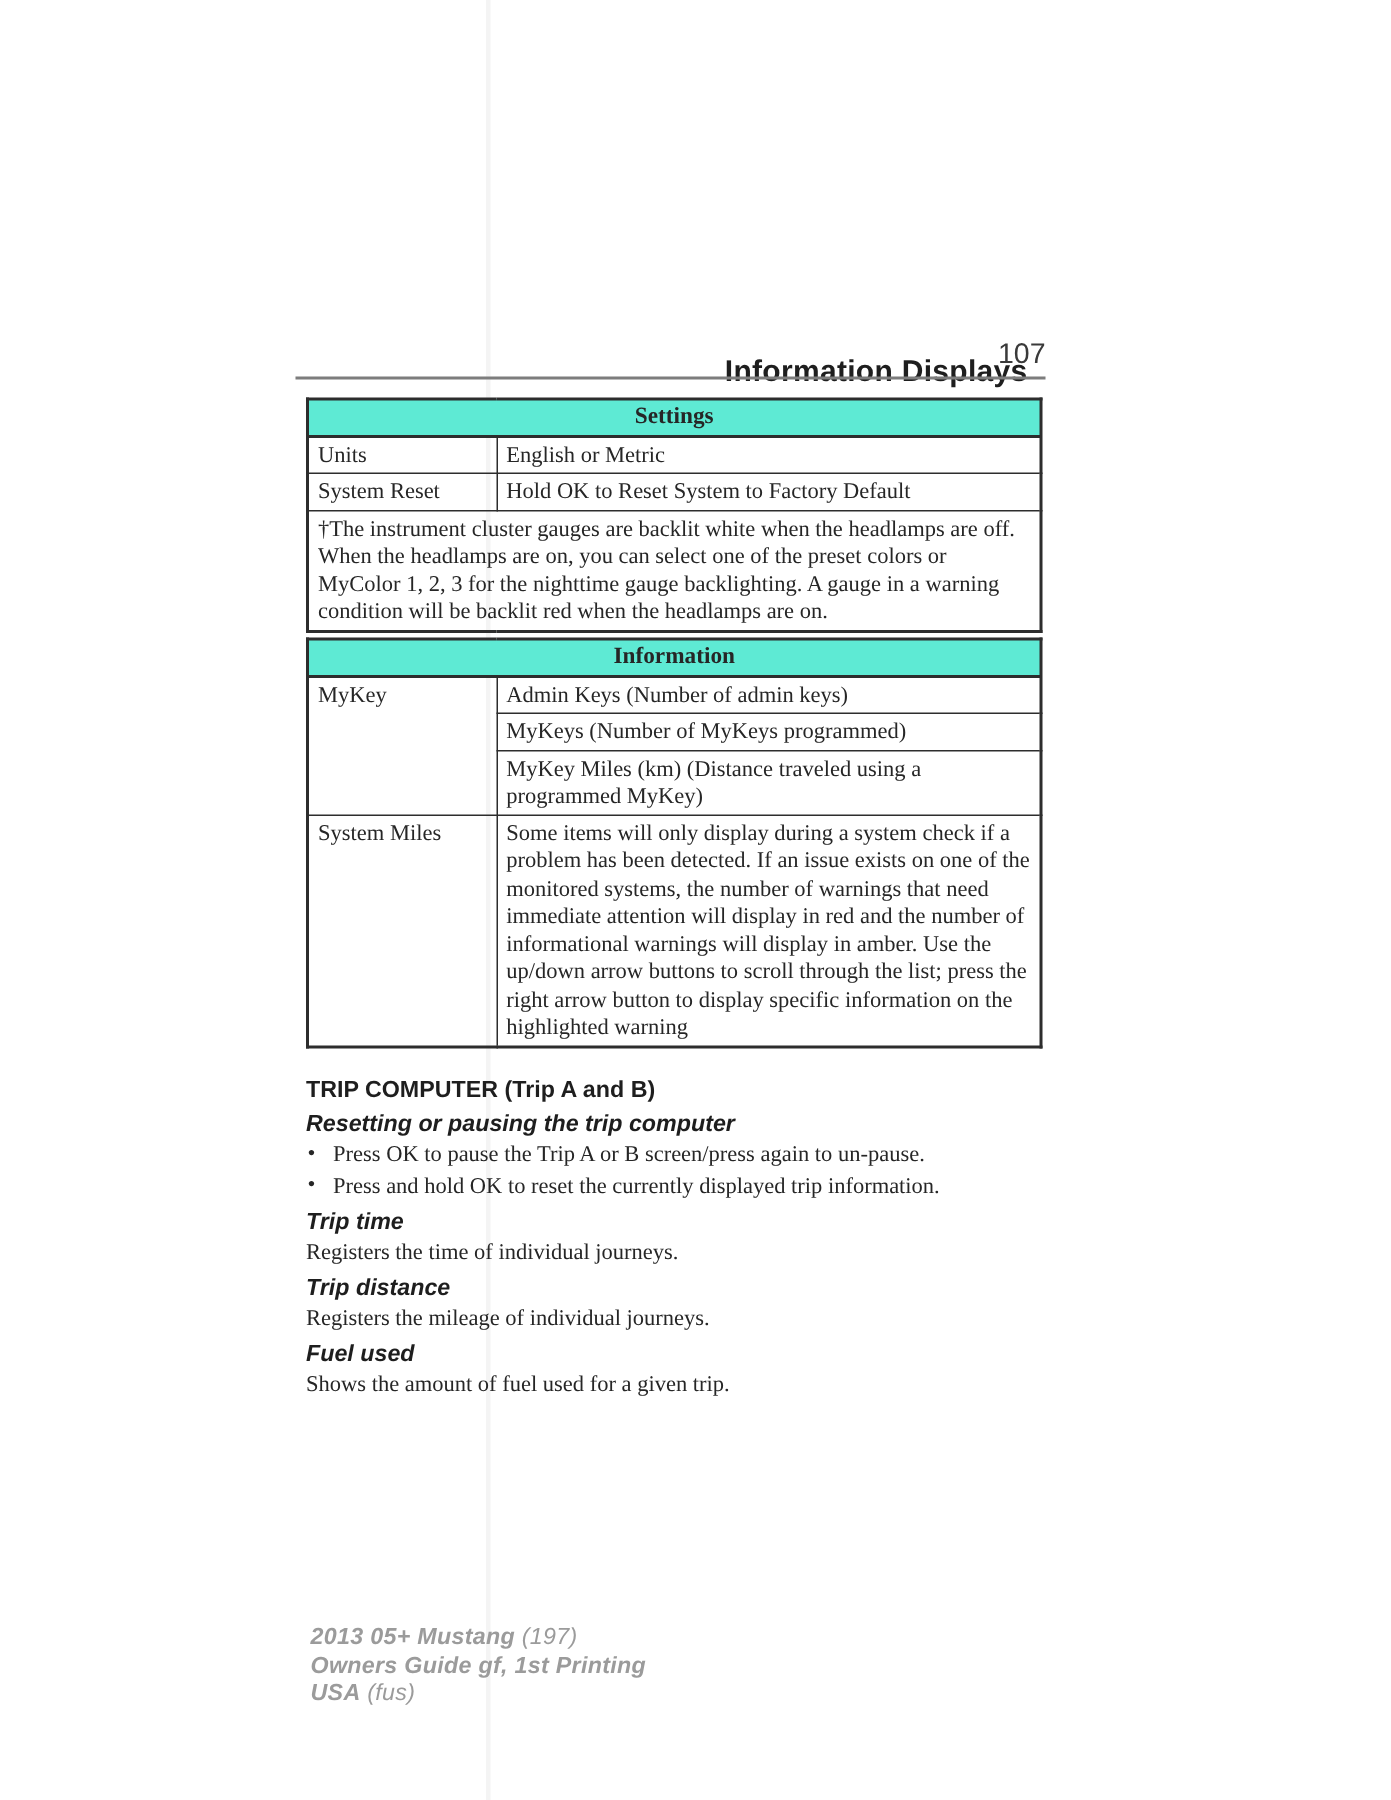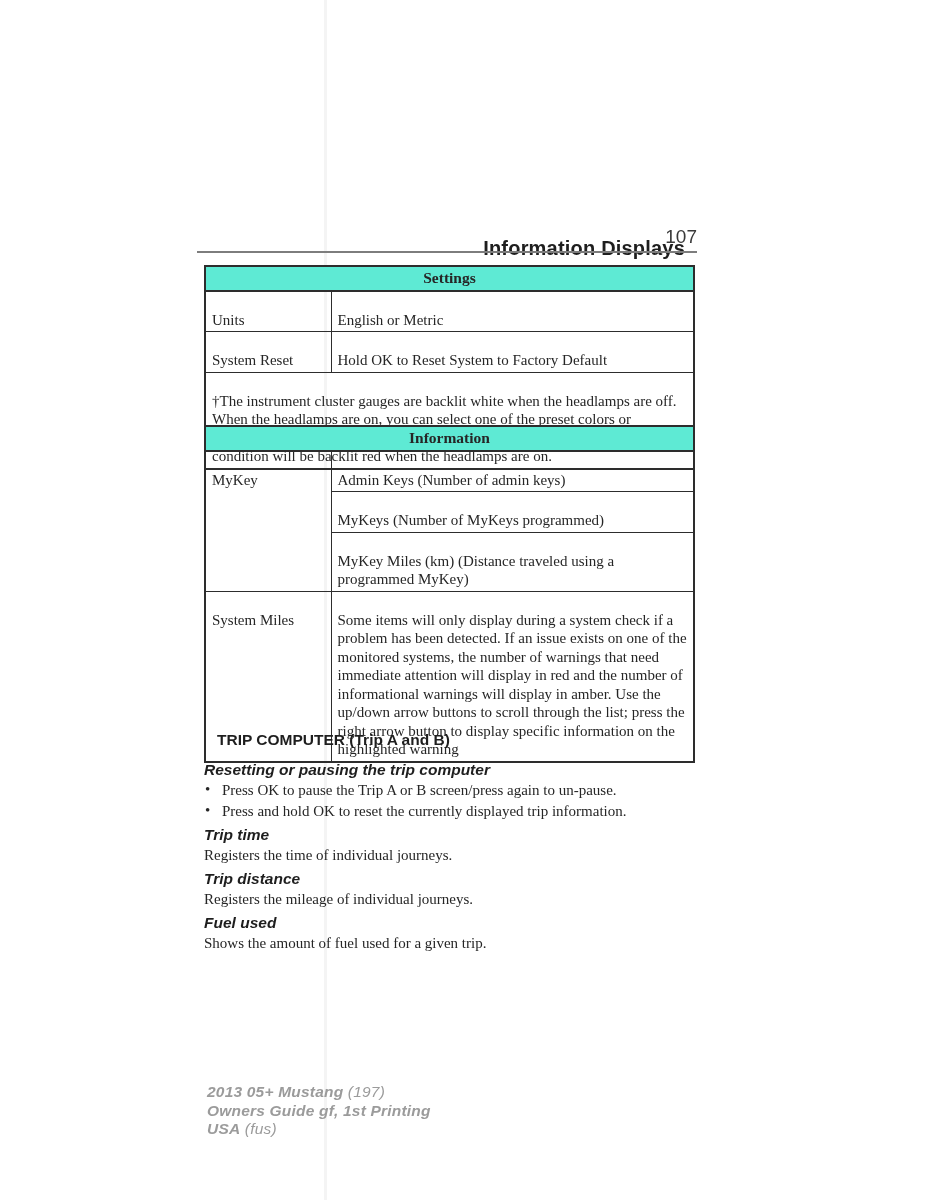--- a/index.html
+++ b/index.html
@@ -62,21 +62,21 @@
     width: 491px;
     border-collapse: collapse;
     border: 2px solid #2d2d2d;
     font: 400 15px/18.5px "Liberation Serif", serif;
     color: #262626;
     table-layout: fixed;
   }
   table.manual th,
   table.manual td {
     border: 1px solid #2d2d2d;
-    padding: 19px 6px 2px 6px;
+    padding: 3px 6px 2px 6px;
     vertical-align: top;
     text-align: left;
   }
   table.manual th {
     background: #5eead4;
     text-align: center;
     font-weight: 700;
     font-size: 15.5px;
     border-bottom: 2px solid #2d2d2d;
     padding: 2px 6px;
@@ -87,21 +87,21 @@
   td.justified { text-align: justify; }
 
   
   .trip-section {
     position: absolute;
     left: 204px;
     top: 718px;
     width: 497px;
   }
   .trip-section h2 {
-    margin: 13px;
+    margin: 0;
     font: 700 15.5px/17px "Liberation Sans", sans-serif;
     color: #1e1e1e;
   }
   .trip-section h3 {
     margin: 6px 0 0 0;
     font: italic 700 15.5px/17px "Liberation Sans", sans-serif;
     color: #1e1e1e;
   }
   .trip-section p {
     margin: 4px 0 0 0;

